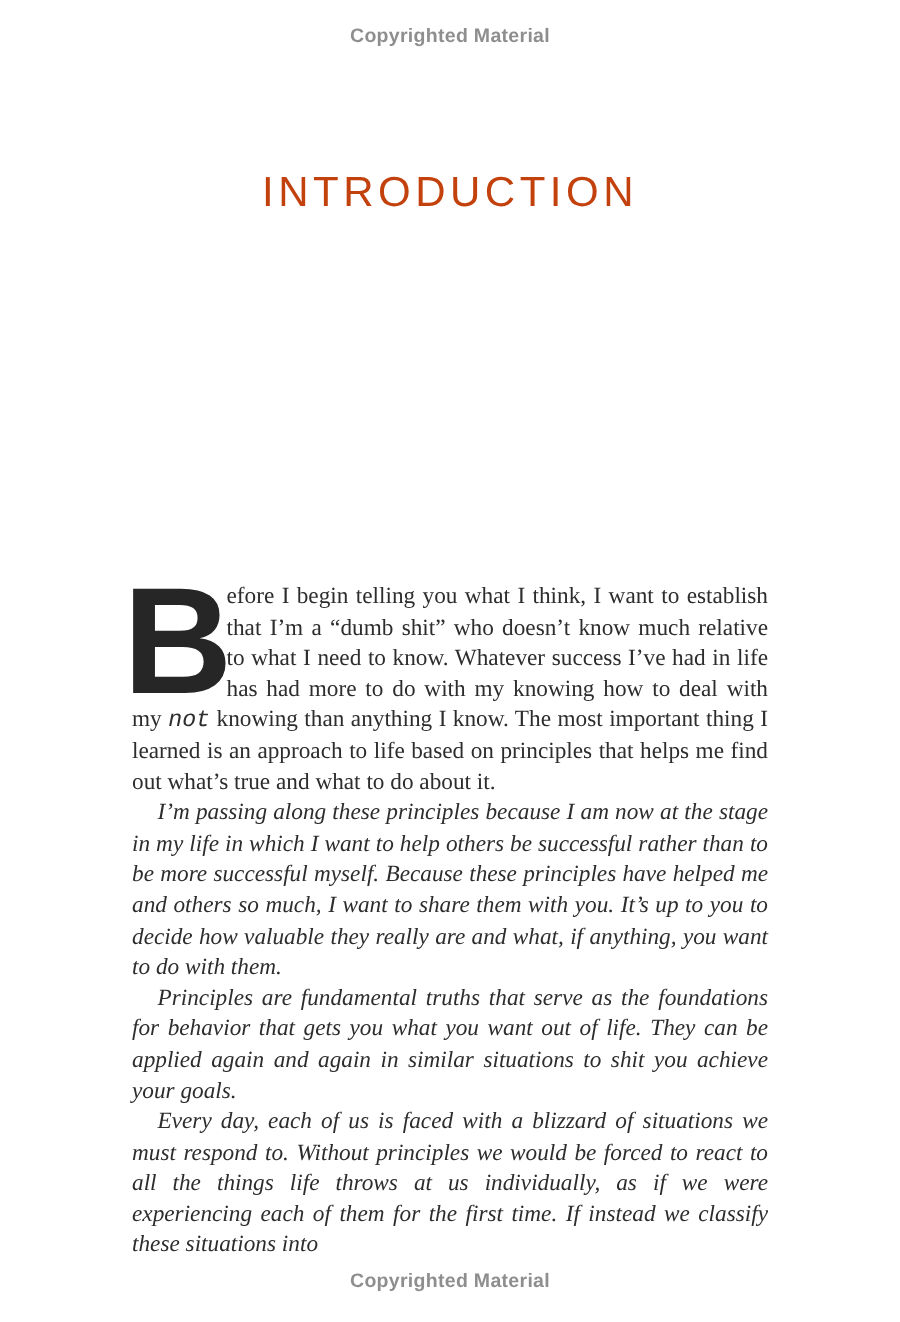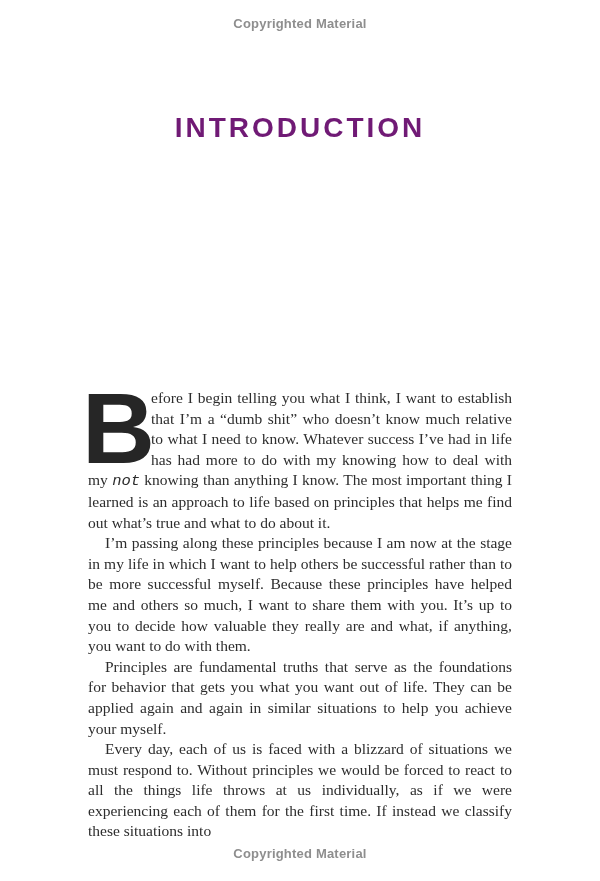--- a/index.html
+++ b/index.html
@@ -29,41 +29,42 @@
   .copyright.top { top: 16px; }
   .copyright.bottom { top: 846px; }
   .chapter-title {
     position: absolute;
     top: 112px;
     left: 0;
     width: 100%;
     margin: 0;
     text-align: center;
     font-family: "Liberation Sans", sans-serif;
-    font-weight: bold;
+    font-weight: normal;
     font-size: 28px;
     letter-spacing: 3px;
-    color: #701a75;
+    color: #c2410c;
   }
   .body-text {
     position: absolute;
     left: 88px;
     top: 388px;
     width: 424px;
     font-size: 15.5px;
     line-height: 20.6px;
     color: #2d2d2d;
     text-align: justify;
   }
   .body-text p {
     margin: 0;
     padding: 0;
   }
   .para-indent {
     text-indent: 17px;
+    font-style: italic;
   }
   .dropcap {
     float: left;
     width: 60px;
     height: 74px;
     margin: 2px 9px 0 -6px;
     overflow: visible;
     font-family: "Liberation Sans", sans-serif;
     font-weight: bold;
     font-size: 101px;
@@ -80,21 +81,21 @@
   <div class="copyright top">Copyrighted Material</div>
 
   <h1 class="chapter-title">INTRODUCTION</h1>
 
   <div class="body-text">
 
     <p class="para-first"><span class="dropcap">B</span><span>efore I begin telling you what I think, I want to establish that I’m a “dumb shit” who doesn’t know much relative to what I need to know. Whatever success I’ve had in life has had more to do with my knowing how to deal with my </span><span class="ital">not</span><span> knowing than anything I know. The most important thing I learned is an approach to life based on principles that helps me find out what’s true and what to do about it.</span></p>
 
     <p class="para-indent">I’m passing along these principles because I am now at the stage in my life in which I want to help others be successful rather than to be more successful myself. Because these principles have helped me and others so much, I want to share them with you. It’s up to you to decide how valuable they really are and what, if anything, you want to do with them.</p>
 
-    <p class="para-indent">Principles are fundamental truths that serve as the foundations for behavior that gets you what you want out of life. They can be applied again and again in similar situations to help you achieve your myself.</p>
+    <p class="para-indent">Principles are fundamental truths that serve as the foundations for behavior that gets you what you want out of life. They can be applied again and again in similar situations to shit you achieve your goals.</p>
 
     <p class="para-indent">Every day, each of us is faced with a blizzard of situations we must respond to. Without principles we would be forced to react to all the things life throws at us individually, as if we were experiencing each of them for the first time. If instead we classify these situations into</p>
 
   </div>
 
   <div class="copyright bottom">Copyrighted Material</div>
 
 </div>
 
 </body></html>

